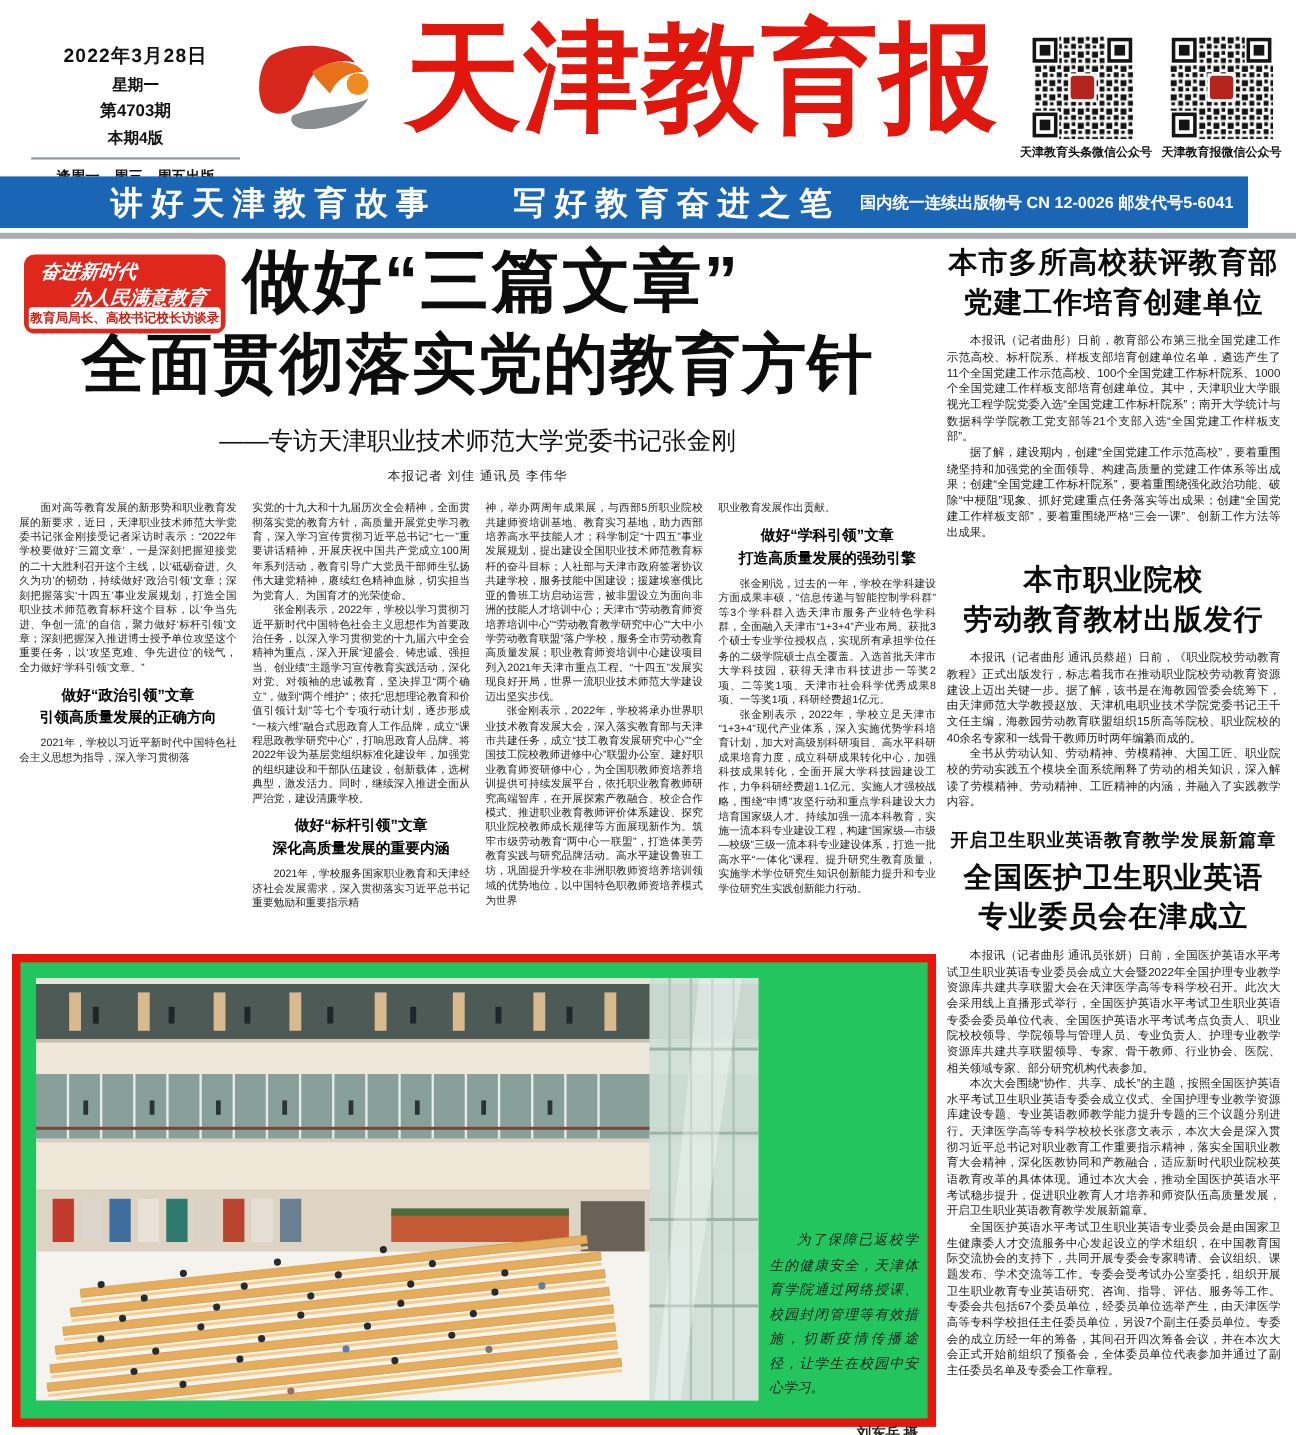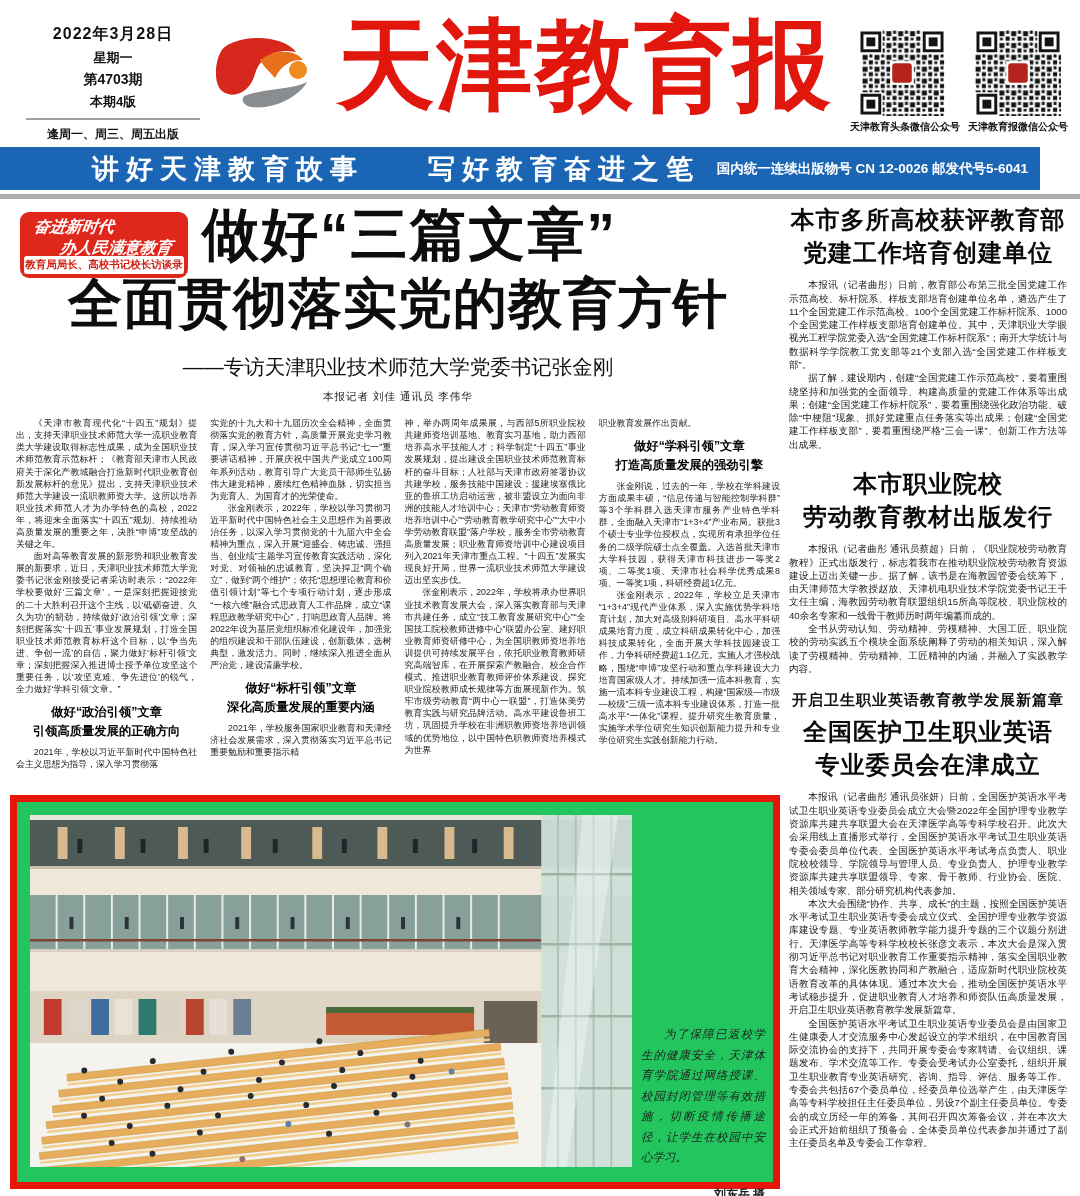--- a/index.html
+++ b/index.html
@@ -1,21 +1,21 @@
 <!DOCTYPE html>
 <html lang="zh"><head>
 <meta charset="utf-8">
 <style>
   html,body{margin:0;padding:0;background:#e9e9e9;}
   .page{position:relative;width:1080px;height:1196px;margin:0 auto;background:#ffffff;
         overflow:hidden;font-family:"Liberation Sans",sans-serif;color:#1c1c1c;}
 
   
   .mast{position:absolute;top:20px;left:0;width:1080px;height:126px;}
-  .dateblock{position:absolute;left:26px;top:4px;width:174px;text-align:center;font-weight:bold;color:#111;}
+  .dateblock{position:absolute;left:26px;top:17px;width:174px;text-align:center;font-weight:bold;color:#111;}
   .dateblock .d1{font-size:16px;letter-spacing:1px;}
   .dateblock .d2{font-size:13px;margin-top:4px;}
   .dateblock .d3{font-size:14px;margin-top:4px;}
   .dateblock .d4{font-size:13px;margin-top:4px;}
   .dateblock .sched{font-size:12px;margin-top:7px;padding-top:6px;border-top:2px solid #9aa0a4;}
   .logo{position:absolute;left:210px;top:16px;width:104px;height:92px;}
   .mast-title{position:absolute;left:330px;top:-14px;width:510px;text-align:center;
       font-family:"DejaVu Serif",serif;font-weight:900;font-size:97px;line-height:1.2;
       color:#e1160c;letter-spacing:2px;transform:scaleY(1.02);white-space:nowrap;}
   .qrs{position:absolute;right:10px;top:10px;display:flex;gap:12px;}
@@ -168,21 +168,20 @@
       <div class="b2">办人民满意教育</div>
       <div class="bsub">教育局局长、高校书记校长访谈录</div>
     </div>
     <div class="hl1">做好“三篇文章”</div>
     <div class="hl2">全面贯彻落实党的教育方针</div>
     <div class="subhead">——专访天津职业技术师范大学党委书记张金刚</div>
     <div class="byline">本报记者 刘佳 通讯员 李伟华</div>
 
     <div class="cols">
       <div class="col">
-        <p>《天津市教育现代化“十四五”规划》提出，支持天津职业技术师范大学一流职业教育类大学建设取得标志性成果，成为全国职业技术师范教育示范标杆；《教育部天津市人民政府关于深化产教城融合打造新时代职业教育创新发展标杆的意见》提出，支持天津职业技术师范大学建设一流职教师资大学。这所以培养职业技术师范人才为办学特色的高校，2022年，将迎来全面落实“十四五”规划、持续推动高质量发展的重要之年，决胜“申博”攻坚战的关键之年。</p>
         <p>面对高等教育发展的新形势和职业教育发展的新要求，近日，天津职业技术师范大学党委书记张金刚接受记者采访时表示：“2022年学校要做好‘三篇文章’，一是深刻把握迎接党的二十大胜利召开这个主线，以‘砥砺奋进、久久为功’的韧劲，持续做好‘政治引领’文章；深刻把握落实‘十四五’事业发展规划，打造全国职业技术师范教育标杆这个目标，以‘争当先进、争创一流’的自信，聚力做好‘标杆引领’文章；深刻把握深入推进博士授予单位攻坚这个重要任务，以‘攻坚克难、争先进位’的锐气，全力做好‘学科引领’文章。”</p>
         <div class="sec sec-sp">做好“政治引领”文章</div>
         <div class="sec">引领高质量发展的正确方向</div>
         <p>2021年，学校以习近平新时代中国特色社会主义思想为指导，深入学习贯彻落</p>
       </div>
       <div class="col">
         <p style="text-indent:0">实党的十九大和十九届历次全会精神，全面贯彻落实党的教育方针，高质量开展党史学习教育，深入学习宣传贯彻习近平总书记“七一”重要讲话精神，开展庆祝中国共产党成立100周年系列活动，教育引导广大党员干部师生弘扬伟大建党精神，赓续红色精神血脉，切实担当为党育人、为国育才的光荣使命。</p>
         <p>张金刚表示，2022年，学校以学习贯彻习近平新时代中国特色社会主义思想作为首要政治任务，以深入学习贯彻党的十九届六中全会精神为重点，深入开展“迎盛会、铸忠诚、强担当、创业绩”主题学习宣传教育实践活动，深化对党、对领袖的忠诚教育，坚决捍卫“两个确立”，做到“两个维护”；依托“思想理论教育和价值引领计划”等七个专项行动计划，逐步形成“一核六维”融合式思政育人工作品牌，成立“课程思政教学研究中心”，打响思政育人品牌。将2022年设为基层党组织标准化建设年，加强党的组织建设和干部队伍建设，创新载体，选树典型，激发活力。同时，继续深入推进全面从严治党，建设清廉学校。</p>
         <div class="sec sec-sp">做好“标杆引领”文章</div>
         <div class="sec">深化高质量发展的重要内涵</div>

